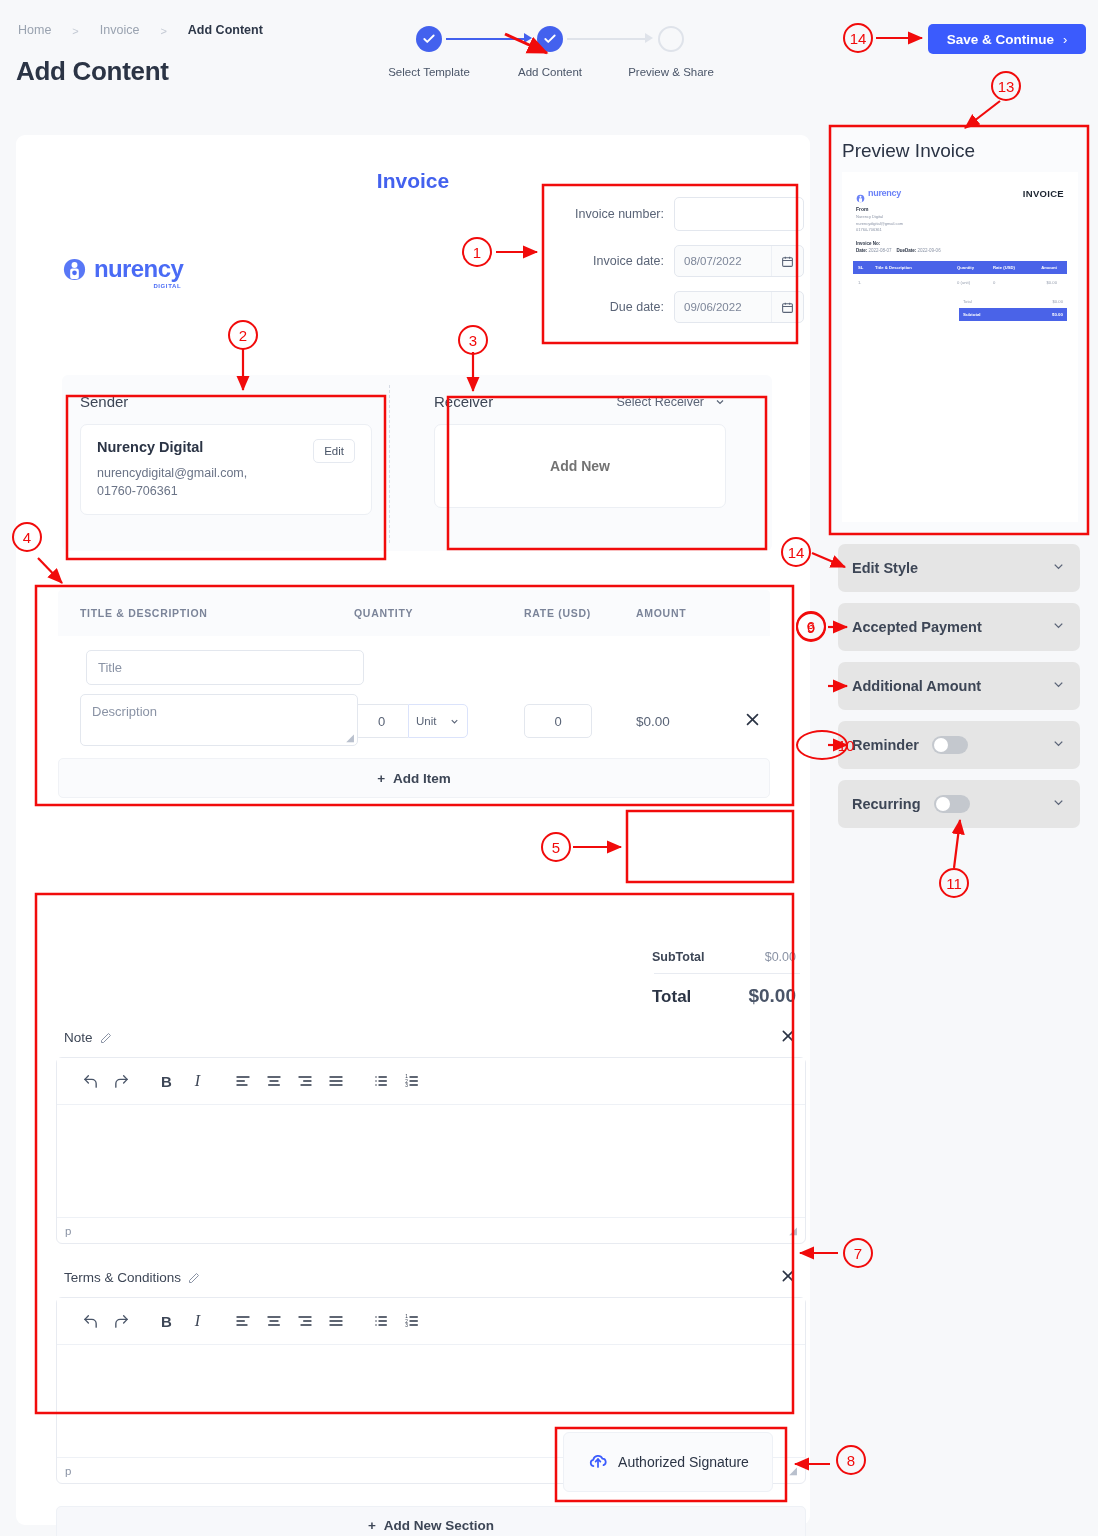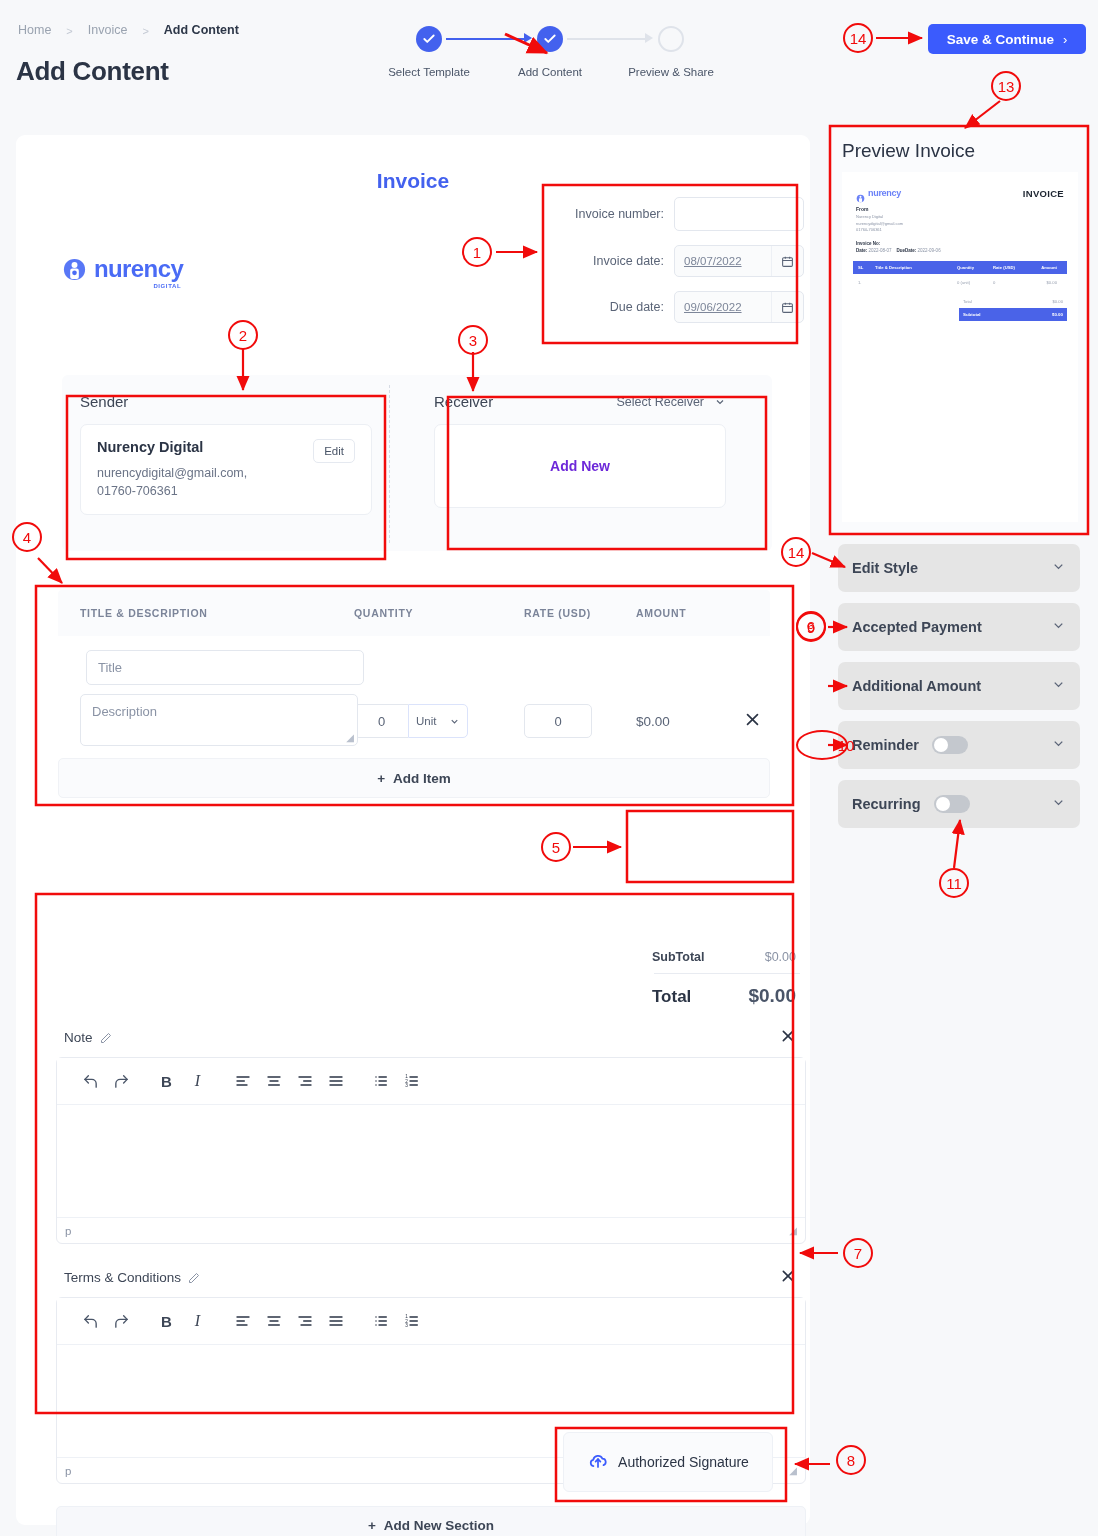--- a/index.html
+++ b/index.html
@@ -6,21 +6,21 @@
   html, body {
     width: 1098px; height: 1536px;
     background: #f7f8fa;
     font-family: "Liberation Sans", sans-serif;
     color: #2d3748;
     overflow: hidden;
   }
   #root { position: relative; width: 1098px; height: 1536px; }
 
   
-  .breadcrumb { position:absolute; left:18px; top:23px; font-size:12.5px; color:#9aa3b0; display:flex; align-items:flex-end; gap:15px; }
+  .breadcrumb { position:absolute; left:18px; top:23px; font-size:12.5px; color:#9aa3b0; display:flex; align-items:flex-end; gap:21px; }
   .breadcrumb .crumb { color:#9aa3b0; }
   .breadcrumb .crumb.active { color:#2d3748; font-weight:bold; }
   .breadcrumb .sep { color:#c3c9d3; font-size:11px; }
   .page-title { position:absolute; left:16px; top:56px; font-size:26px; font-weight:bold; color:#2b3445; letter-spacing:-0.3px; }
 
   
   .stepper { position:absolute; left:370px; top:26px; width:330px; height:66px; }
   .st-row { position:relative; height:32px; }
   .st-node { position:absolute; top:0; width:26px; height:26px; border-radius:50%; display:flex; align-items:center; justify-content:center; }
   .st-node.done { background:#4361ee; }
@@ -48,37 +48,37 @@
   .logo .sub { position:absolute; right:2px; bottom:-6px; font-size:6px; font-weight:bold; color:#4a6bf5; letter-spacing:0.6px; }
 
   
   .meta { position:absolute; left:538px; top:62px; width:250px; }
   .meta-row { display:flex; align-items:center; justify-content:flex-end; margin-bottom:14px; }
   .meta-row .lbl { font-size:12.5px; color:#5a6477; margin-right:10px; white-space:nowrap; }
   .meta-inp { width:130px; height:32px; border:1px solid #e3e7ee; border-radius:5px; background:#fafbfc;
      font-size:11.5px; color:#7d8699; padding:0 9px; display:flex; align-items:center; font-family:"Liberation Sans",sans-serif; }
   .meta-inp.blank { background:#fff; width:130px; height:34px;}
   .date-wrap { display:flex; align-items:center; border:1px solid #e3e7ee; border-radius:5px; background:#fafbfc; height:32px; overflow:hidden; width:130px; }
-  .date-wrap .dv { flex:1; font-size:11.5px; color:#7d8699; padding:0 9px;text-decoration:underline; }
+  .date-wrap .dv { flex:1; font-size:11.5px; color:#7d8699; padding:0 9px; }
   .date-wrap .cal { width:32px; height:30px; display:flex; align-items:center; justify-content:center; border-left:1px solid #edf0f5; }
 
   
   .party-strip { position:absolute; left:46px; top:240px; width:710px; height:176px; background:#fafbfd; border-radius:6px; }
   .party-divider { position:absolute; left:373px; top:250px; height:158px; border-left:1px dashed #d6dbe4; }
   .party { position:absolute; top:258px; }
   .party .phead { display:flex; align-items:center; justify-content:space-between; margin-bottom:14px; }
   .party .ptitle { font-size:15px; color:#3d4656; }
   .party .psel { font-size:12.5px; color:#5a6477; display:flex; align-items:center; gap:10px; cursor:pointer; }
   .card { background:#fff; border:1px solid #eceff4; border-radius:7px; padding:14px 16px; }
   .card .cname { font-size:14.5px; font-weight:bold; color:#2b3445; margin-bottom:9px; }
   .card .cline { font-size:12.5px; color:#6b7487; line-height:1.45; }
   .edit-btn { float:right; border:1px solid #e5e9f0; background:#fff; border-radius:5px; font-size:11.5px; color:#4a5568;
      padding:5px 10px; cursor:pointer; font-family:"Liberation Sans",sans-serif; }
   .addnew-box { background:#fff; border:1px solid #eceff4; border-radius:7px; height:84px; display:flex; align-items:center; justify-content:center;
-     color:#6d28d9; font-size:14px; font-weight:bold; cursor:pointer; }
+     color:#737373; font-size:14px; font-weight:bold; cursor:pointer; }
 
   
   .items { position:absolute; left:42px; top:455px; width:712px; }
   .items-head { background:#fafbfd; border-radius:4px 4px 0 0; display:flex; align-items:center; height:46px; font-size:10.5px;
      letter-spacing:0.7px; color:#7b8499; font-weight:bold; }
   .c-title { width:296px; padding-left:22px; }
   .c-qty { width:170px; }
   .c-rate { width:112px; }
   .c-amt { width:90px; }
   .items-body { display:flex; padding:14px 0 10px 0; }

